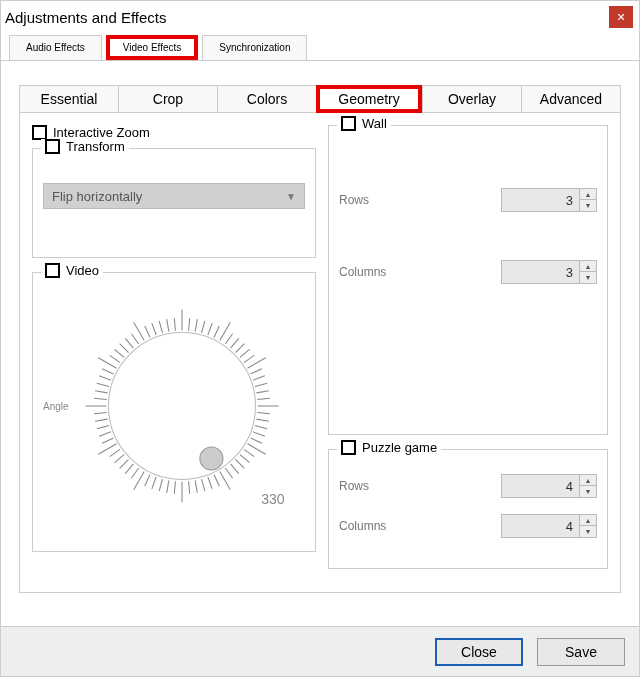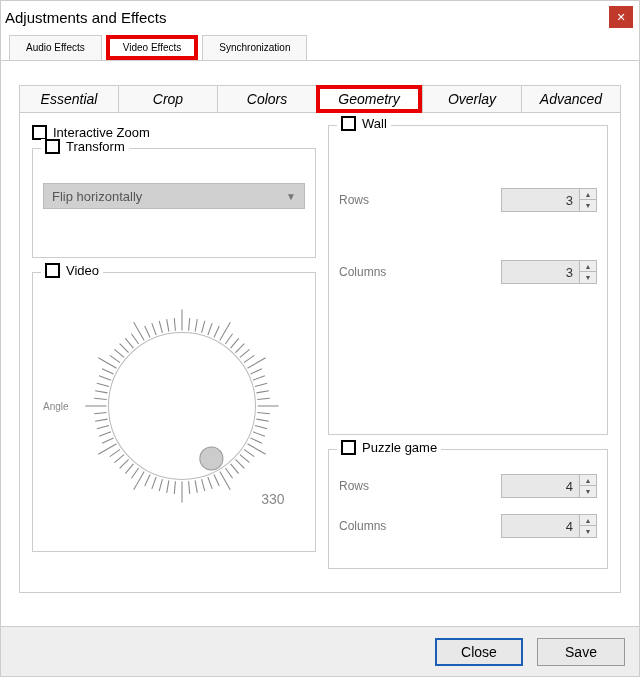--- a/index.html
+++ b/index.html
@@ -58,21 +58,20 @@
   }
   .main-tab.active { background: #fff; }
   .highlight {
     border: 4px solid #e60000 !important;
     padding: 3px 13px;
   }
   .sub-tabs {
     display: flex;
     margin: 24px 18px 0 18px;
     gap: 0;
-    font-style: italic;
   }
   .sub-tab {
     flex: 1;
     padding: 5px 0;
     text-align: center;
     border: 1px solid #ccc;
     border-right: none;
     background: #f8f8f8;
     cursor: pointer;
     font-size: 14px;

